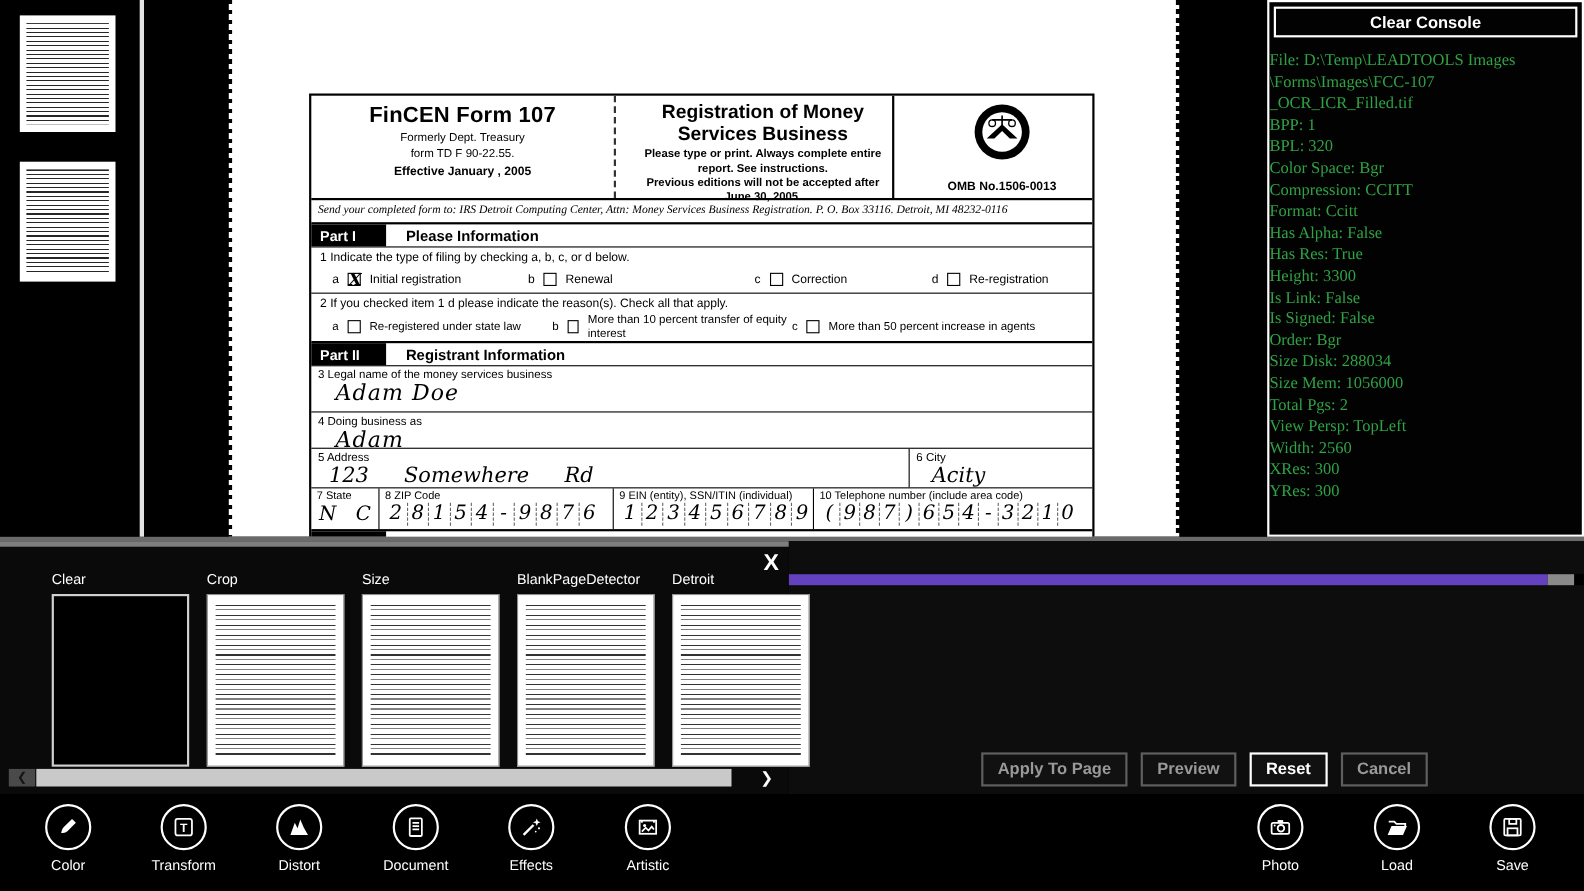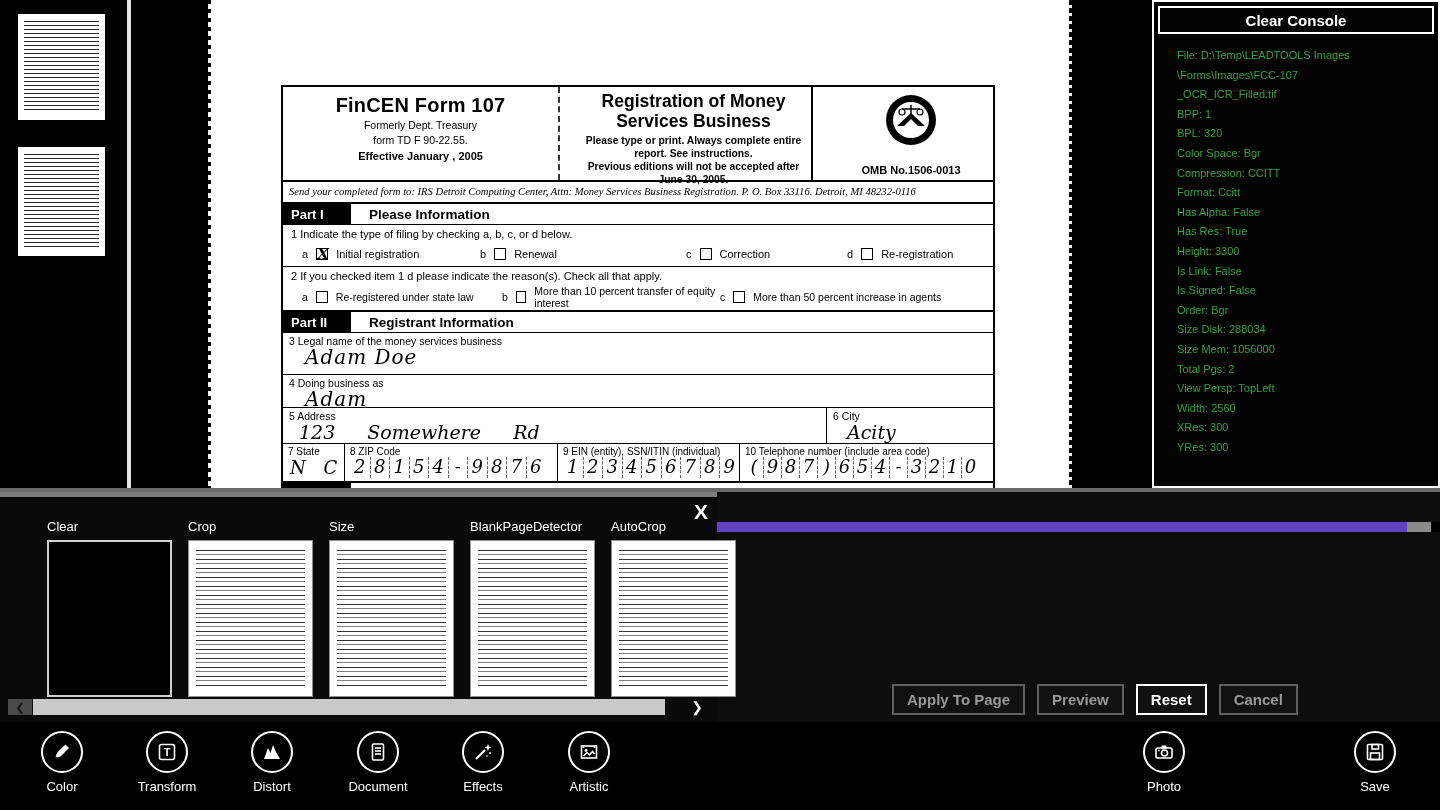--- a/index.html
+++ b/index.html
@@ -83,21 +83,21 @@
   .cc { text-align:center; font-family:"DejaVu Serif",serif; font-style:italic; font-size:18px;
         line-height:20px; height:21px; border-left:1px dashed #666; }
   .cc:first-child { border-left:none; }
   .zip-cell .cc { width:19.5px; } .ein-cell .cc { width:19.5px; } .phone-cell .cc { width:18px; }
 
   
   #console { position:absolute; left:1152px; top:0; width:288px; height:488px; background:#020202;
              border:2px solid #fff; z-index:4; }
   #console-header { margin:4px; height:28px; border:2px solid #fff; color:#fff; font-weight:bold;
              font-size:15px; display:flex; align-items:center; justify-content:center; cursor:pointer; }
-  #console-body { padding:8px 0 0 23px; color:#2FA244; font-size:11px; line-height:19.6px; }
+  #console-body { padding:8px 0 0 0; color:#2FA244; font-size:15px; line-height:19.6px;font-family:Liberation Serif, serif; }
   .console-line { white-space:nowrap; overflow:hidden; }
 
   
   #bottom-sep { position:absolute; left:0; top:488px; width:1440px; height:4px; background:#6a6a6a; z-index:5; }
   #bottom-right { position:absolute; left:717px; top:492px; width:723px; height:230px; background:#0d0d0d; z-index:5; }
 
   #filter-panel { position:absolute; left:0; top:492px; width:717px; height:230px;
                   background:#0a0a0a; border-top:5px solid #7e7e7e; z-index:6; }
   #fp-close { position:absolute; right:5px; top:4px; color:#fff; font-size:21px; line-height:22px;
               width:22px; text-align:center; cursor:pointer; font-weight:bold; }
@@ -379,21 +379,21 @@
         <div class="fp-name">Size</div>
         <div class="fp-thumb"></div>
       </div>
 
       <div class="fp-item">
         <div class="fp-name">BlankPageDetector</div>
         <div class="fp-thumb"></div>
       </div>
 
       <div class="fp-item">
-        <div class="fp-name">AutoCrop</div>
+        <div class="fp-name">Detroit</div>
         <div class="fp-thumb"></div>
       </div>
 
   </div>
   <div id="fp-scroll-left">❮</div>
   <div id="fp-scroll-track"></div>
   <div id="fp-scroll-right">❯</div>
 </div>
 
 <div id="appbar">
@@ -468,20 +468,29 @@
       <svg width="22" height="22" viewBox="0 0 22 22">
           <rect class="ic" x="3" y="7" width="16" height="10" rx="1.5"></rect>
           <rect x="8.5" y="4.5" width="5" height="3" fill="#fff"></rect>
           <circle class="ic" cx="11.5" cy="12" r="3"></circle>
           <circle cx="5.8" cy="9.5" r=".9" fill="#fff"></circle>
         </svg>
     </div>
     <div class="ab-label">Photo</div>
   </div>
 
+  <div class="ab-btn" style="left:1228px">
+    <div class="ab-circle">
+      <svg width="22" height="22" viewBox="0 0 22 22">
+          <path class="ic" d="M3.5 6 h5 l2 2 h8 v3"></path>
+          <path d="M6 10 h14 l-3.5 8 H2.5 Z" fill="#fff"></path>
+        </svg>
+    </div>
+    <div class="ab-label">Load</div>
+  </div>
 
   <div class="ab-btn" style="left:1333px">
     <div class="ab-circle">
       <svg width="22" height="22" viewBox="0 0 22 22">
           <rect class="ic" x="3.5" y="3.5" width="15" height="15" rx="1"></rect>
           <rect class="ic" x="8" y="3.5" width="6.5" height="4.5"></rect>
           <rect class="ic" x="6.5" y="12" width="9" height="6.5"></rect>
         </svg>
     </div>
     <div class="ab-label">Save</div>

